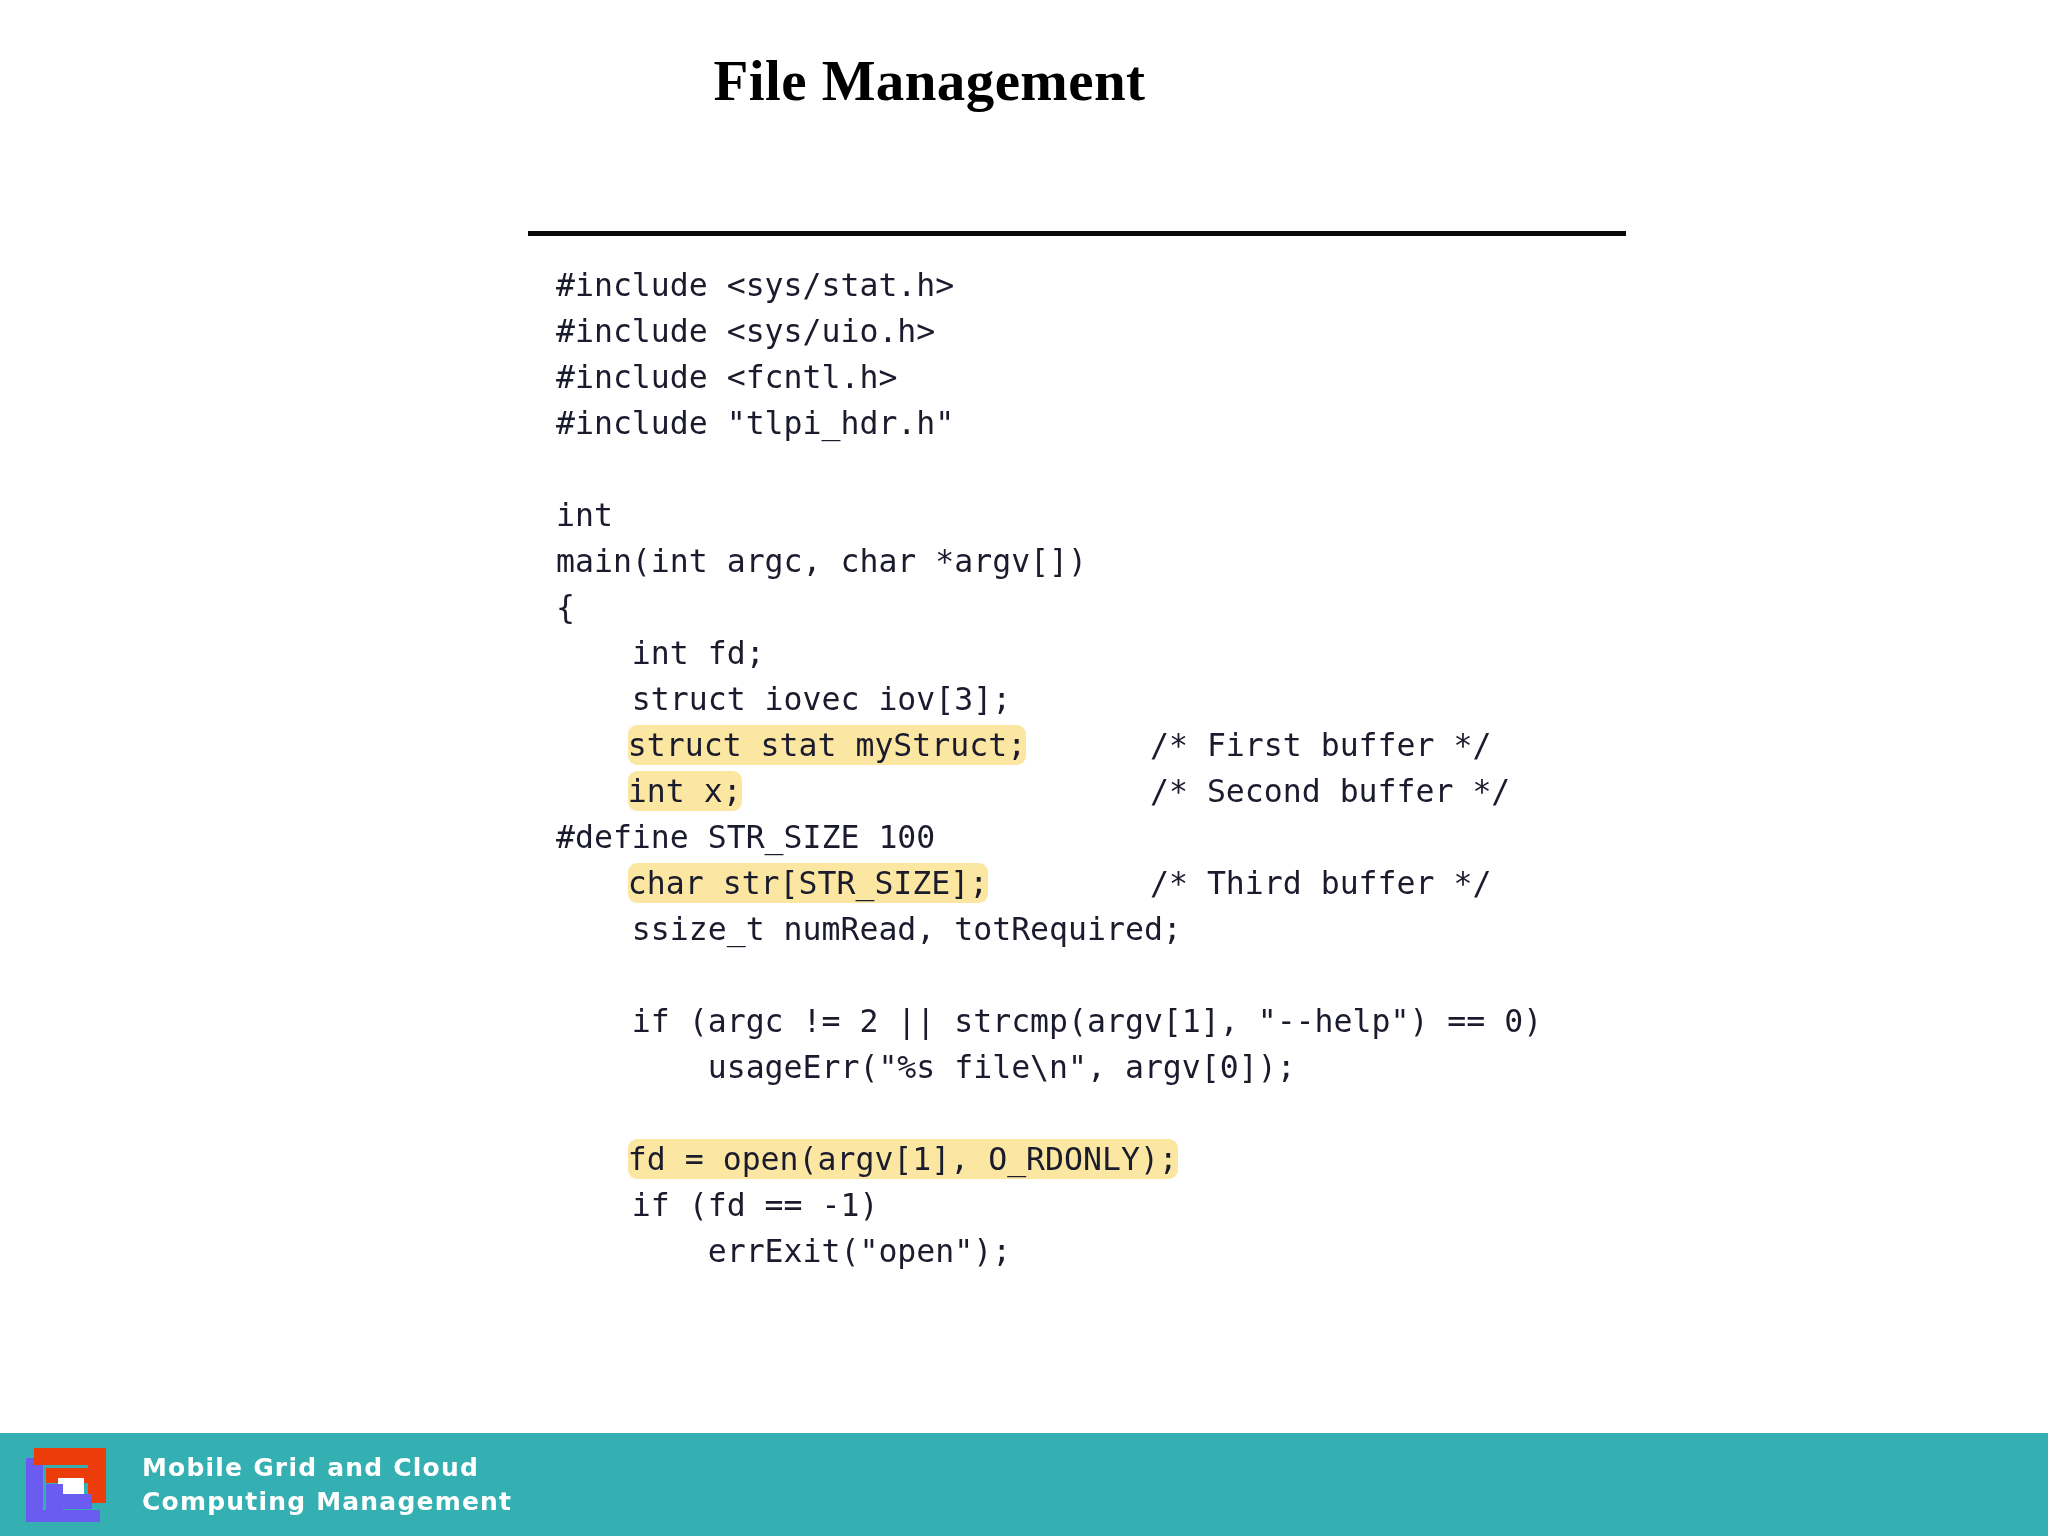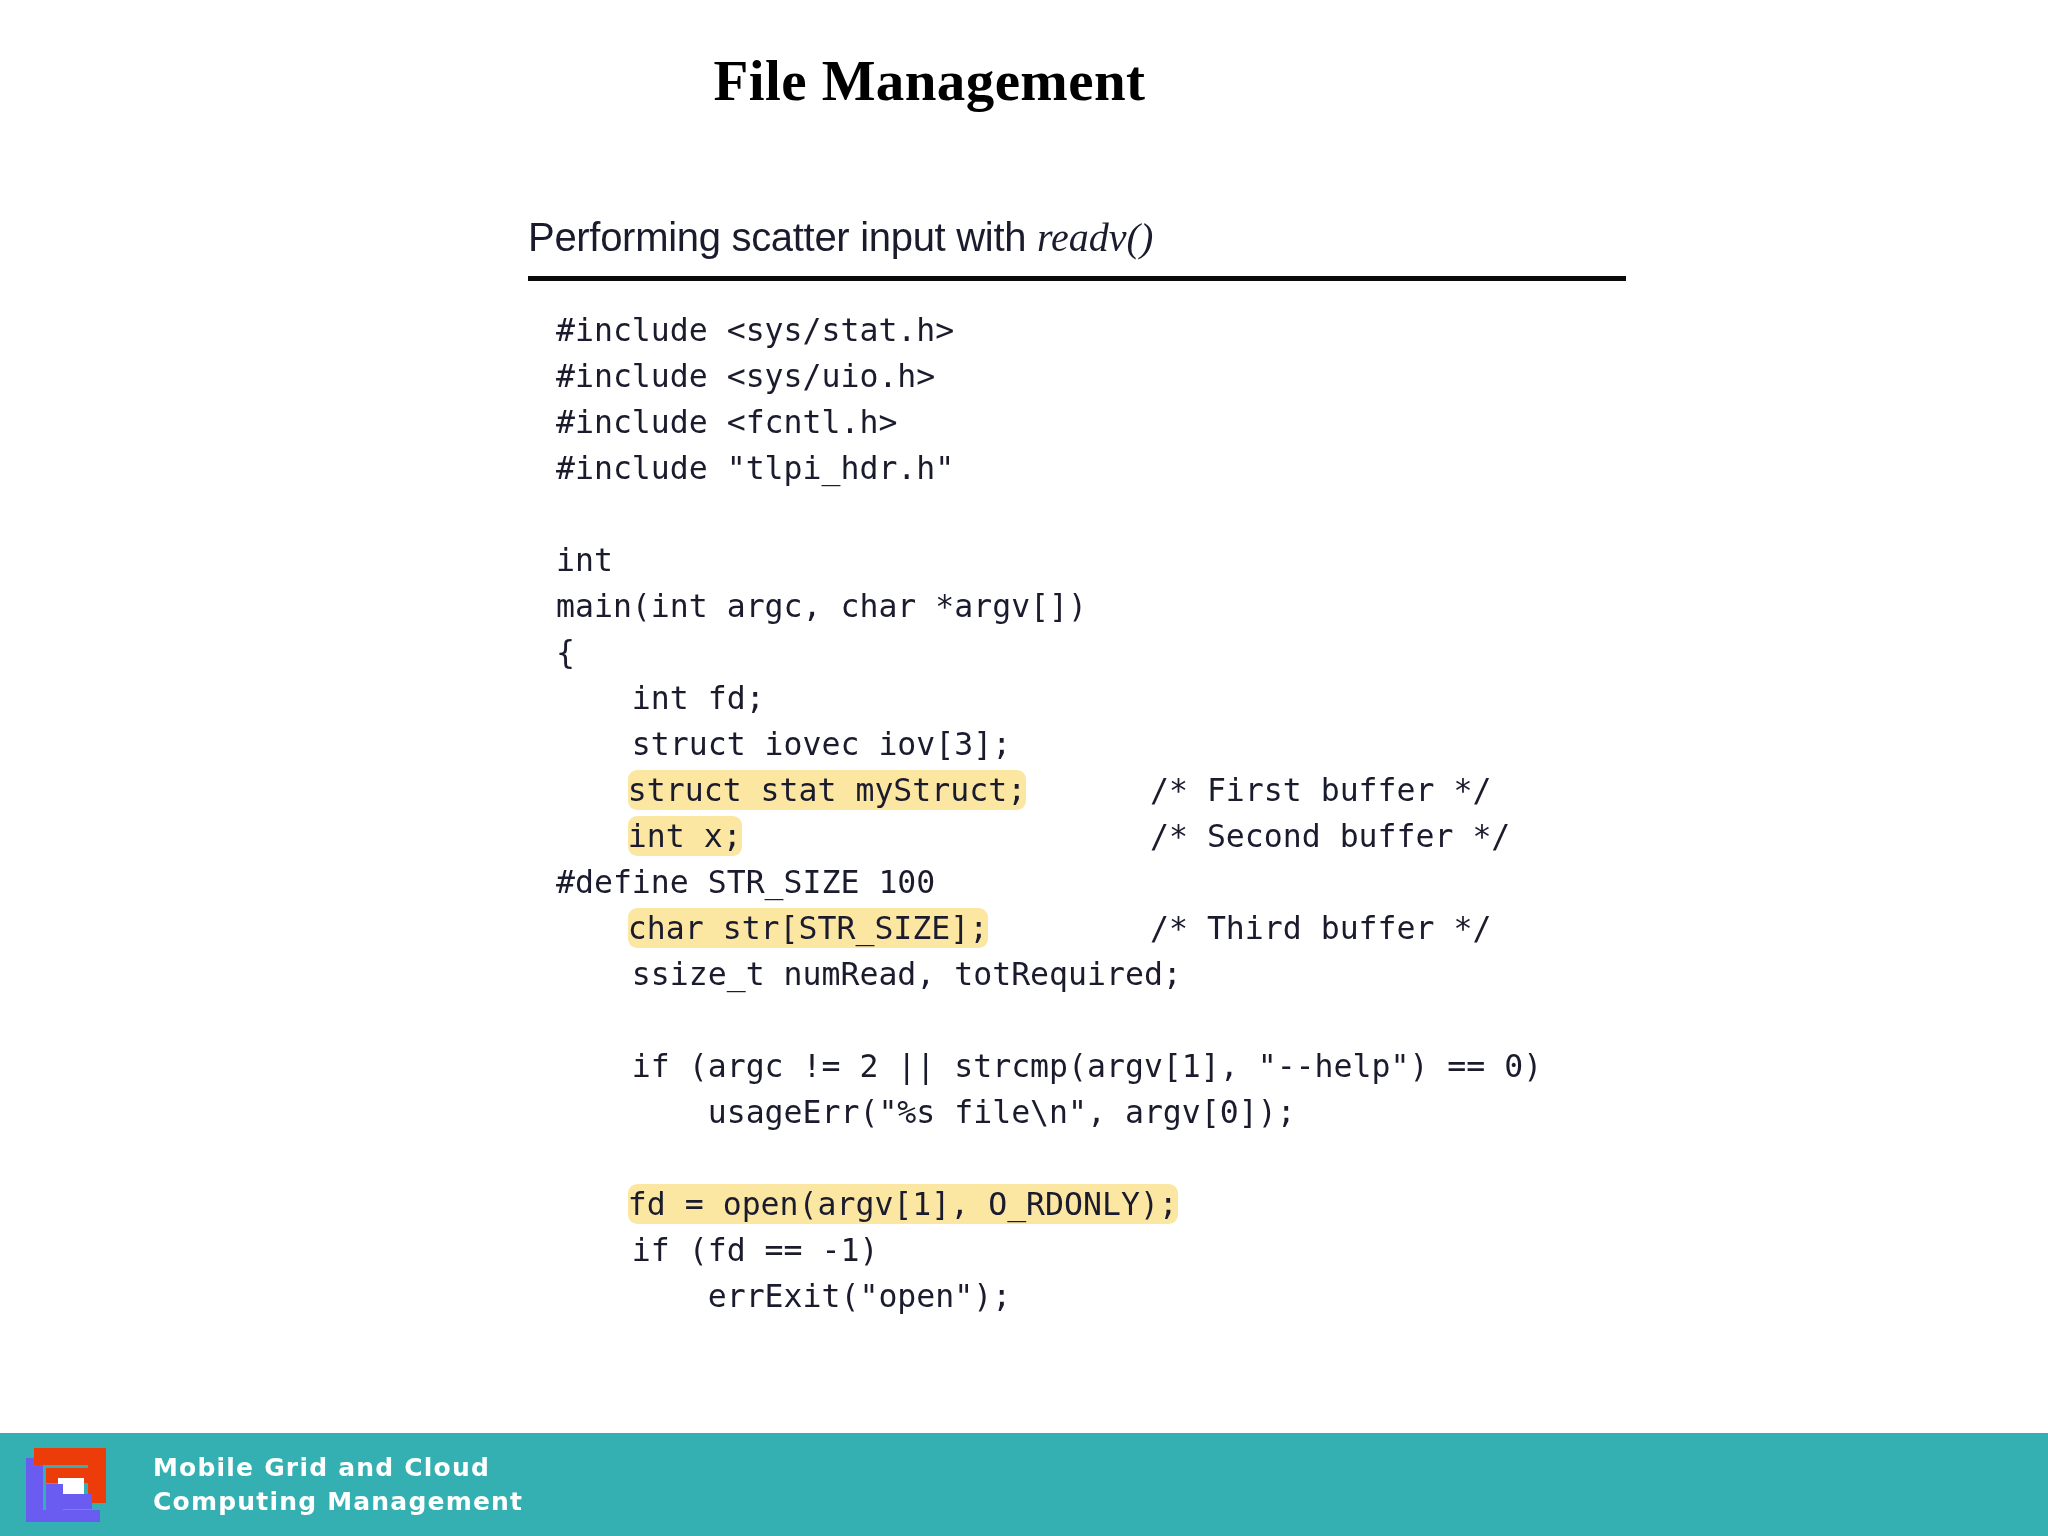--- a/index.html
+++ b/index.html
@@ -112,39 +112,36 @@
   }
   .footer-logo i {
     position: absolute;
     display: block;
   }
   .lg-red   { background: #ec3c0a; }
   .lg-blue  { background: #6a5cf0; }
   .lg-white { background: #ffffff; }
 
   .footer-text {
-    margin-left: 43px;
+    margin-left: 32px;
     color: #ffffff;
     font-family: "DejaVu Sans", sans-serif;
     font-weight: bold;
     font-size: 25px;
     line-height: 34px;
     letter-spacing: 1.2px;
   }
 </style>
 </head>
 <body>
 
 <div class="slide-title">File Management</div>
 
 <div class="figure">
 
-  <div class="figure-caption">
-    <span>Performing scatter input with </span><span class="fn">readv()</span>
-  </div>
 
   <div class="figure-rule"></div>
 
   <div class="code" id="code-listing"><div class="code-line"><span>#include &lt;sys/stat.h&gt;</span></div><div class="code-line"><span>#include &lt;sys/uio.h&gt;</span></div><div class="code-line"><span>#include &lt;fcntl.h&gt;</span></div><div class="code-line"><span>#include "tlpi_hdr.h"</span></div><div class="code-line blank"></div><div class="code-line"><span>int</span></div><div class="code-line"><span>main(int argc, char *argv[])</span></div><div class="code-line"><span>{</span></div><div class="code-line"><span>    int fd;</span></div><div class="code-line"><span>    struct iovec iov[3];</span></div><div class="code-line"><span>    </span><span class="hl">struct stat myStruct;</span><span class="cmt">/* First buffer */</span></div><div class="code-line"><span>    </span><span class="hl">int x;</span><span class="cmt">/* Second buffer */</span></div><div class="code-line"><span>#define STR_SIZE 100</span></div><div class="code-line"><span>    </span><span class="hl">char str[STR_SIZE];</span><span class="cmt">/* Third buffer */</span></div><div class="code-line"><span>    ssize_t numRead, totRequired;</span></div><div class="code-line blank"></div><div class="code-line"><span>    if (argc != 2 || strcmp(argv[1], "--help") == 0)</span></div><div class="code-line"><span>        usageErr("%s file\n", argv[0]);</span></div><div class="code-line blank"></div><div class="code-line"><span>    </span><span class="hl">fd = open(argv[1], O_RDONLY);</span></div><div class="code-line"><span>    if (fd == -1)</span></div><div class="code-line"><span>        errExit("open");</span></div></div>
 
 </div>
 
 <div class="footer">
 
   <div class="footer-logo">

